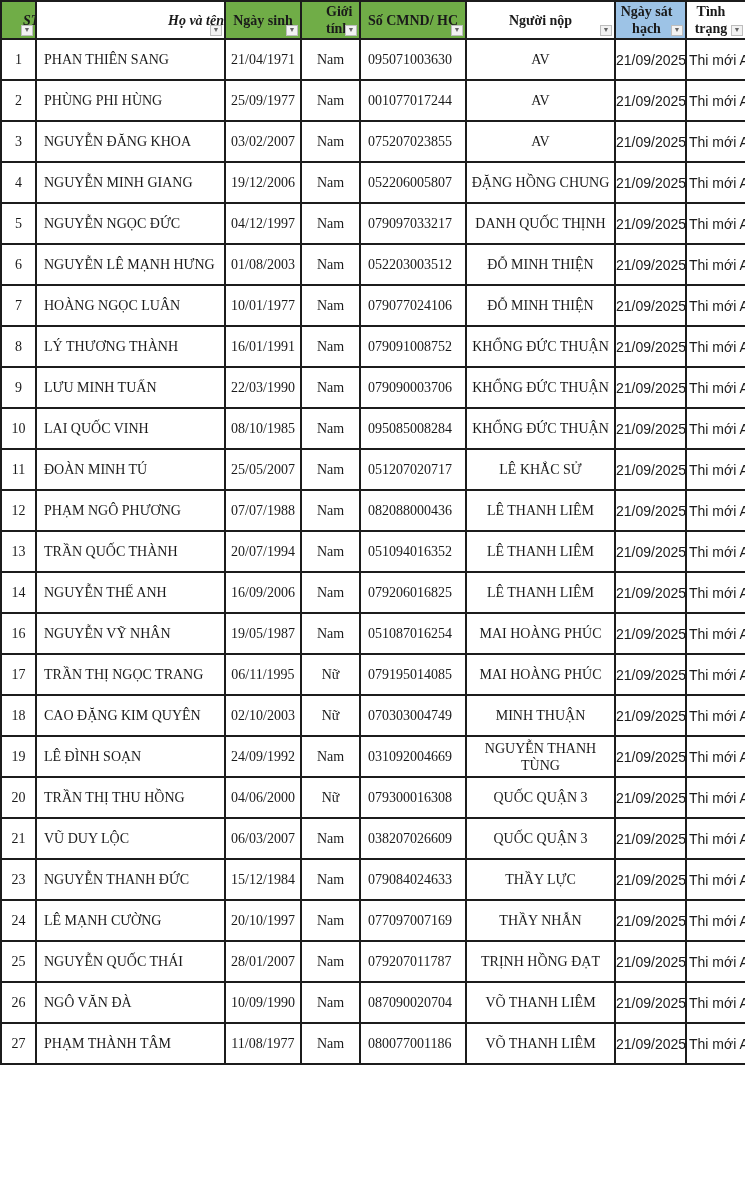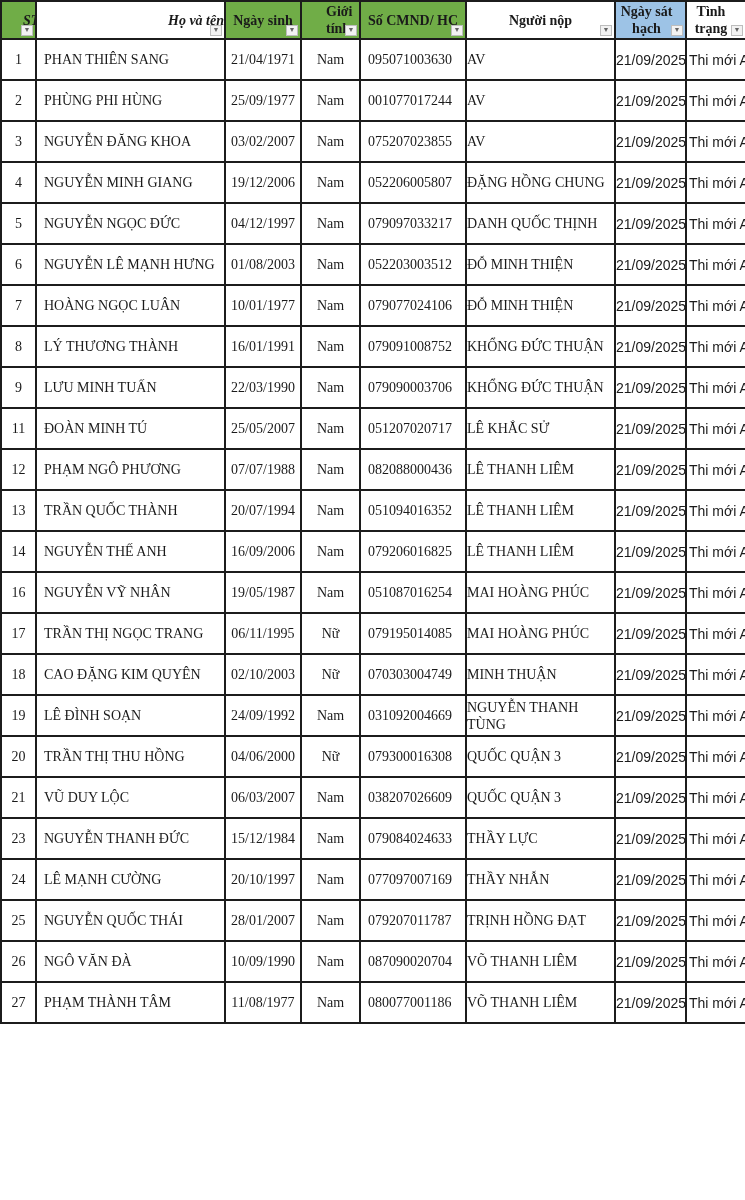--- a/index.html
+++ b/index.html
@@ -18,21 +18,21 @@
     th.green { background:#70ad47; }
     th.blue { background:#9dc3e6; }
     th.white { background:#ffffff; }
     th .hlabel { display:block; text-align:center; white-space:normal; }
     th.left .hlabel { text-align:right; padding-left:21px;font-style:italic; }
     .filter-btn { position:absolute; right:2px; bottom:2px; width:12px; height:11px; background:#f2f2f2; border:1px solid #bdbdbd; box-sizing:border-box; display:flex; align-items:center; justify-content:center; cursor:pointer; }
     .filter-btn span { font-size:7px; color:#666; line-height:7px; }
     td { height:39px; font-size:14px; vertical-align:middle; }
     td.center { text-align:center; }
     td.left { text-align:left; padding-left:7px; }
-    td.sub { white-space:normal; line-height:17px; }
+    td.sub { white-space:normal; line-height:17px; text-align:center; }
     td.exam, td.status { font-family:"Liberation Sans", sans-serif; font-size:14px; text-align:center; }
     td.status { text-align:left; padding-left:2px; }
   </style>
 </head>
 <body>
 
 <table>
   <colgroup>
     <col class="c-stt">
       <col class="c-name">
@@ -180,20 +180,30 @@
         <td class="center">9</td>
         <td class="left">LƯU MINH TUẤN</td>
         <td class="center">22/03/1990</td>
         <td class="center">Nam</td>
         <td class="left">079090003706</td>
         <td class="sub">KHỔNG ĐỨC THUẬN</td>
         <td class="exam">21/09/2025</td>
         <td class="status">Thi mới A</td>
       </tr>
       <tr>
+        <td class="center">10</td>
+        <td class="left">LAI QUỐC VINH</td>
+        <td class="center">08/10/1985</td>
+        <td class="center">Nam</td>
+        <td class="left">095085008284</td>
+        <td class="sub">KHỔNG ĐỨC THUẬN</td>
+        <td class="exam">21/09/2025</td>
+        <td class="status">Thi mới A</td>
+      </tr>
+      <tr>
         <td class="center">11</td>
         <td class="left">ĐOÀN MINH TÚ</td>
         <td class="center">25/05/2007</td>
         <td class="center">Nam</td>
         <td class="left">051207020717</td>
         <td class="sub">LÊ KHẮC SỬ</td>
         <td class="exam">21/09/2025</td>
         <td class="status">Thi mới A</td>
       </tr>
       <tr>

